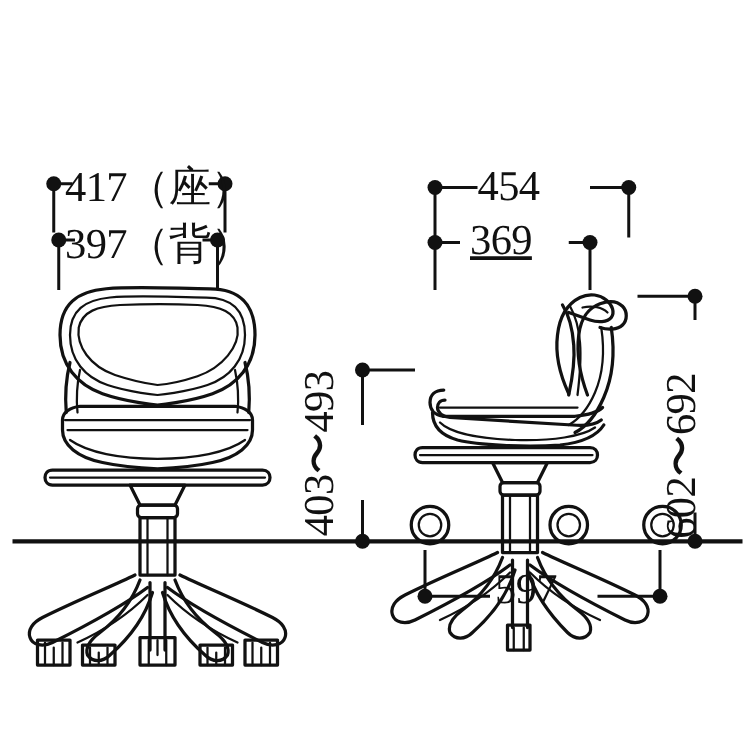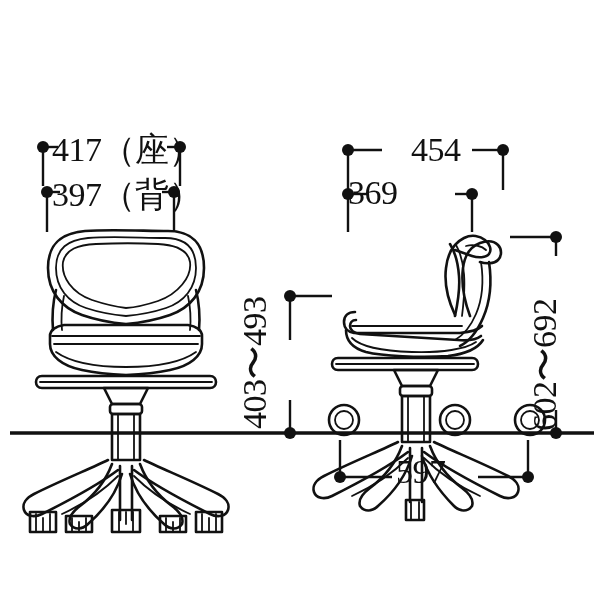--- a/index.html
+++ b/index.html
@@ -25,22 +25,22 @@
   .dim-text {
     position: absolute;
     color: #111111;
     font-family: "Liberation Serif", serif;
     font-weight: 400;
     white-space: nowrap;
     letter-spacing: -0.5px;
   }
   #dim-417 { left: 52px;  top: 127px; font-size: 34px; }
   #dim-397 { left: 52px;  top: 172px; font-size: 34px; }
-  #dim-454 { left: 382px; top: 131px; font-size: 34px; margin-left: 29px; }
-  #dim-369 { left: 348px; top: 174px; font-size: 34px; }
+  #dim-454 { left: 382px; top: 131px; font-size: 34px; }
+  #dim-369 { left: 376px; top: 174px; font-size: 34px; text-decoration: underline; }
   #dim-597 { left: 396px; top: 453px; font-size: 34px; text-align: center; }
   #dim-403 {
     left: 232px; top: 283px;
     font-size: 34px;
     transform: rotate(-90deg);
     transform-origin: left top;
     translate: 0 146px;
   }
   #dim-602 {
     left: 522px; top: 235px;

